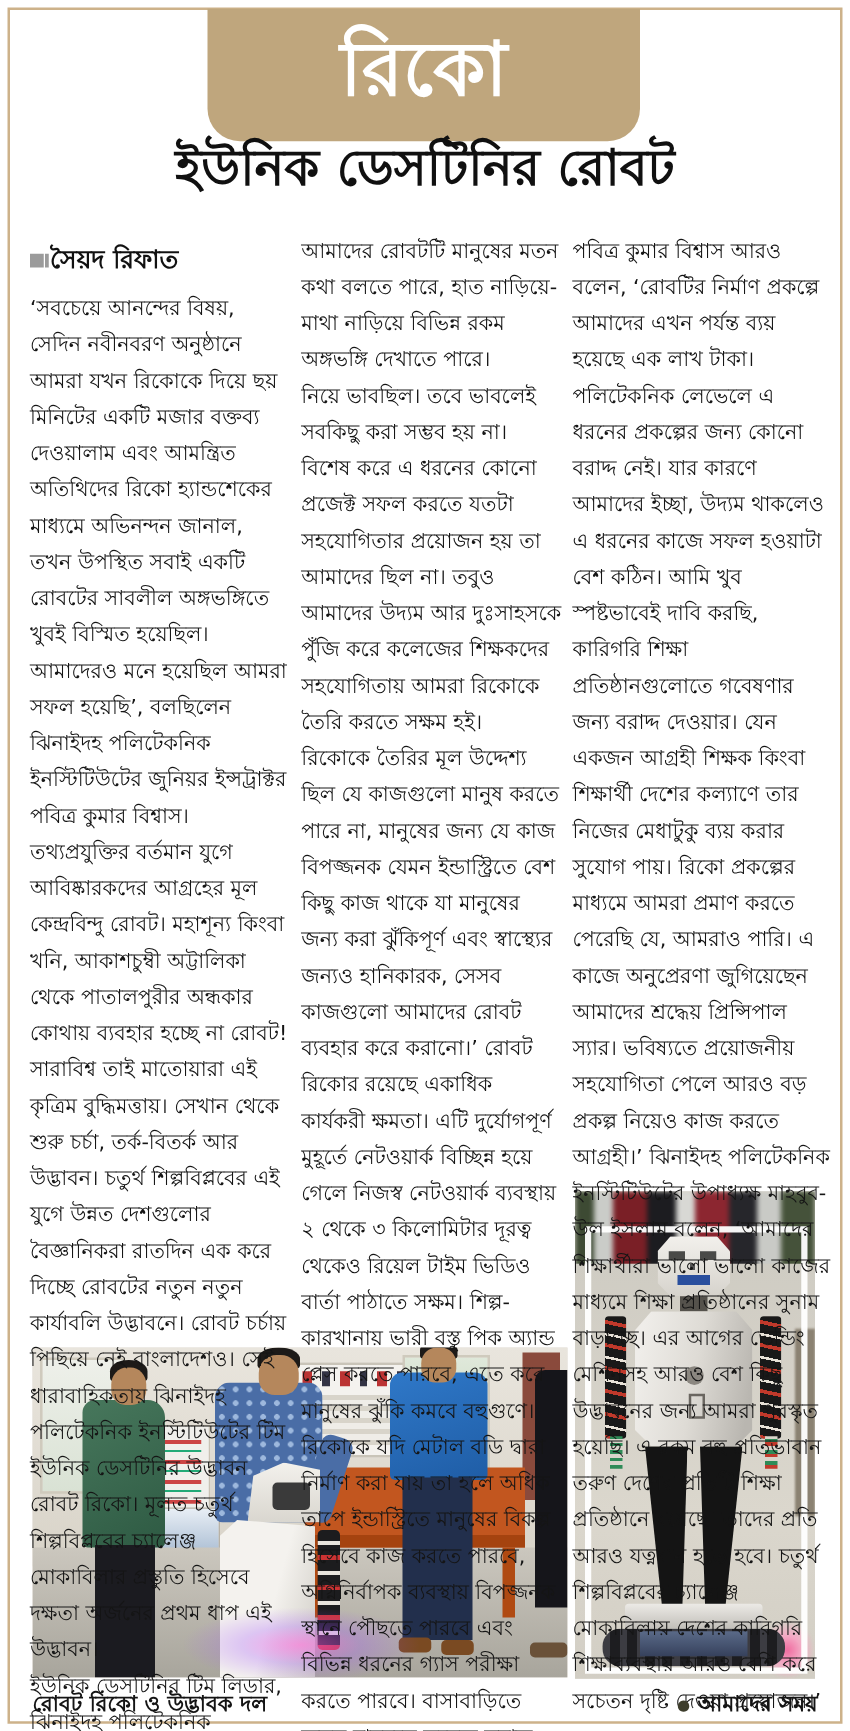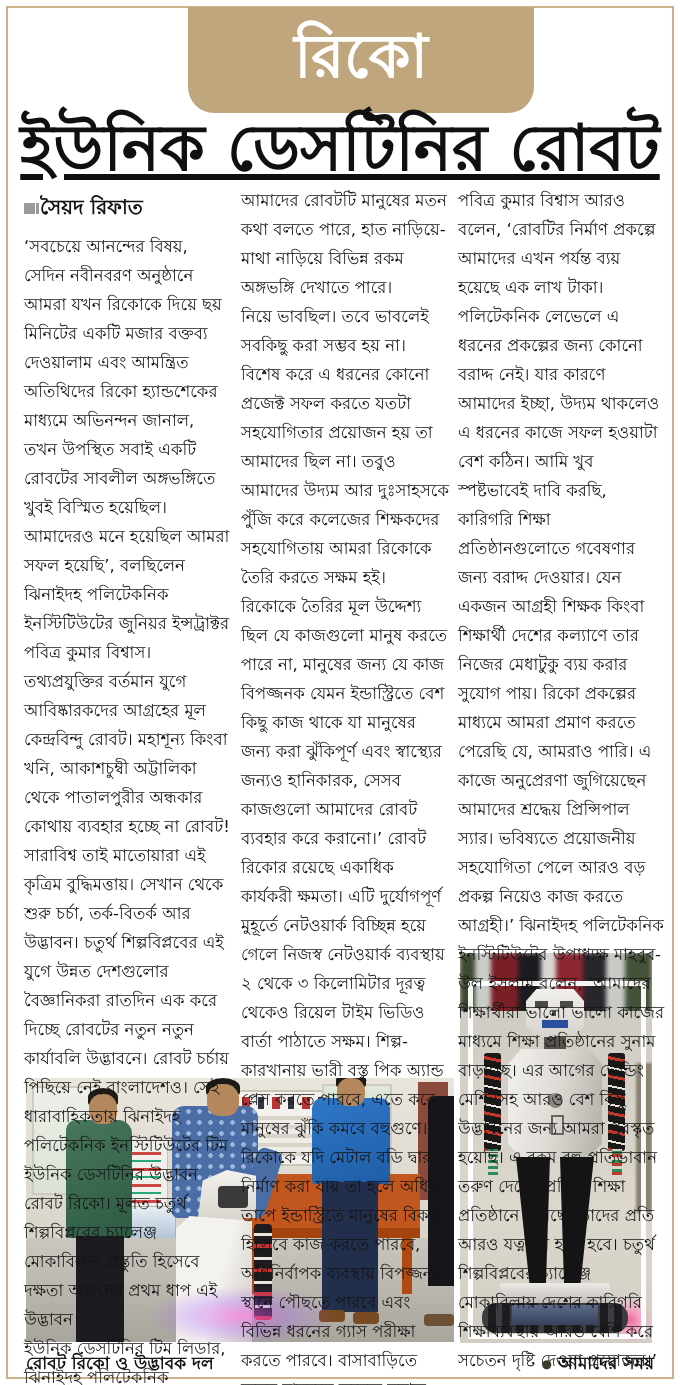--- a/index.html
+++ b/index.html
@@ -9,26 +9,26 @@
     overflow:hidden;color:#121212;
   }
   .page-frame{
     position:absolute;left:6px;top:6px;right:6px;bottom:6px;
     border:2px solid #cdb28a;pointer-events:none;z-index:5;
   }
   
   .kicker{
     position:absolute;left:166px;top:7px;width:346px;height:106px;
     background:#bfa67d;border-radius:0 0 26px 26px;z-index:6;
-    display:flex;align-items:center;justify-content:center;margin-left:22px;
+    display:flex;align-items:center;justify-content:center;
   }
   .kicker-text{color:#ffffff;font-size:60px;font-weight:700;line-height:1;padding-bottom:8px;}
   .headline{
     position:absolute;left:0;top:112px;width:680px;text-align:center;
-    font-size:64px;font-weight:700;color:#101010;line-height:1.15;z-index:6;text-decoration:underline;
+    font-size:40px;font-weight:700;color:#101010;line-height:1.15;z-index:6;
   }
   .byline-row{position:absolute;left:24px;top:192px;display:flex;align-items:center;gap:1px;z-index:6;}
   .byline-sq{width:11px;height:11px;background:#9b9b9b;}
   .byline-bar{width:3px;height:11px;background:#9b9b9b;}
   .byline-name{font-size:20px;font-weight:700;color:#111;}
   
   .col{position:absolute;width:208px;font-size:16.5px;line-height:29px;color:#151515;z-index:6;}
   .col p{margin:0;}
   .col1{left:24px;top:232px;}
   .col2{left:241px;top:186px;}

